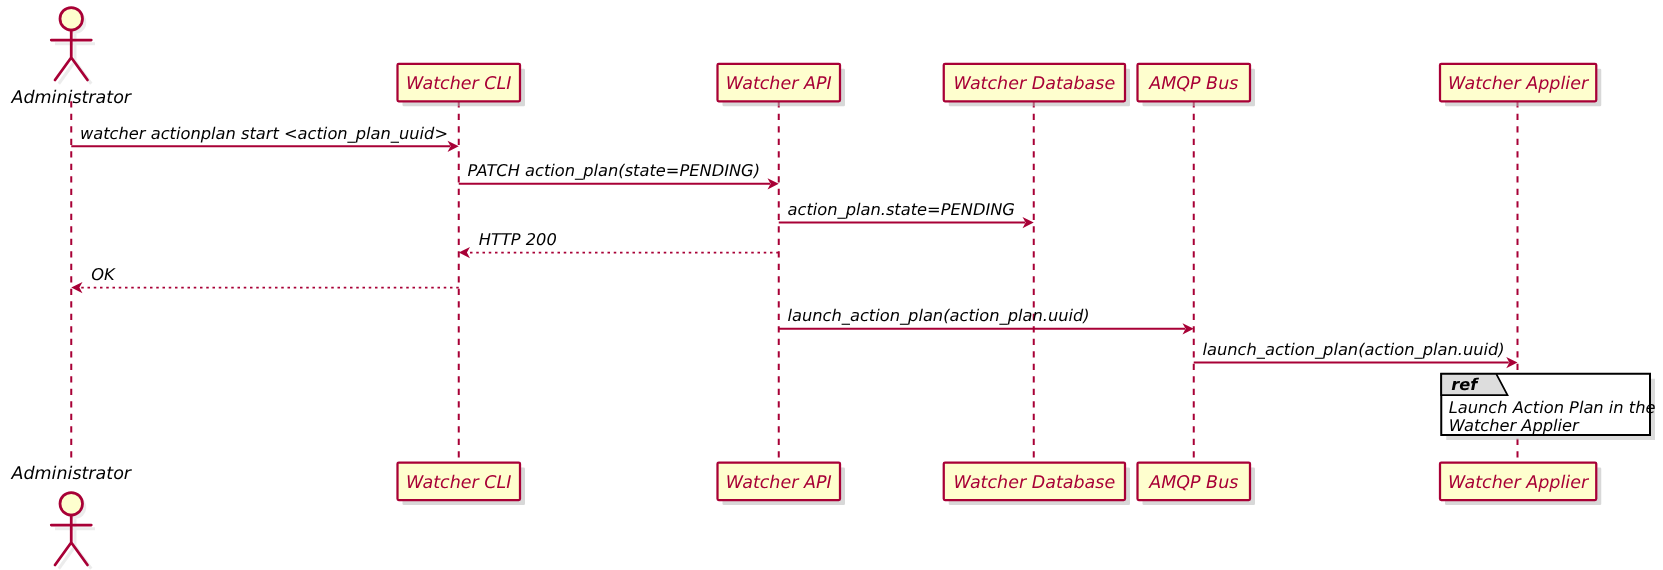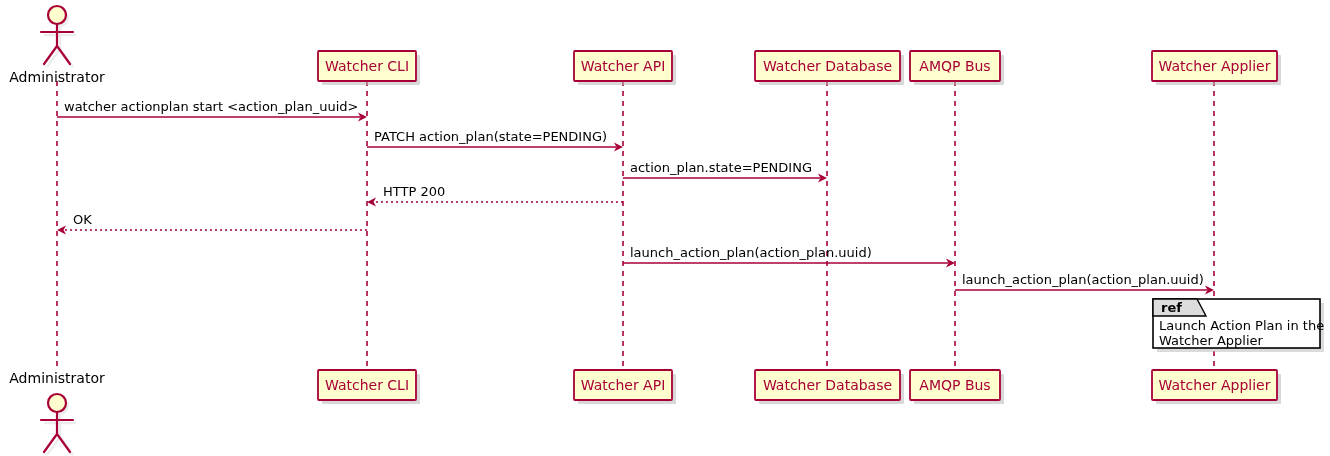--- a/index.html
+++ b/index.html
@@ -9,20 +9,21 @@
   }
   body {
     font-family: "DejaVu Sans", sans-serif;
   }
   #diagram-root {
     position: relative;
     width: 1330px;
     height: 456px;
     overflow: hidden;
     background: #FFFFFF;
+    font-style: italic;
   }
   #diagram-svg {
     position: absolute;
     left: 0;
     top: 0;
   }
   .msg-label,
   .participant-label,
   .actor-label,
   .ref-title,

